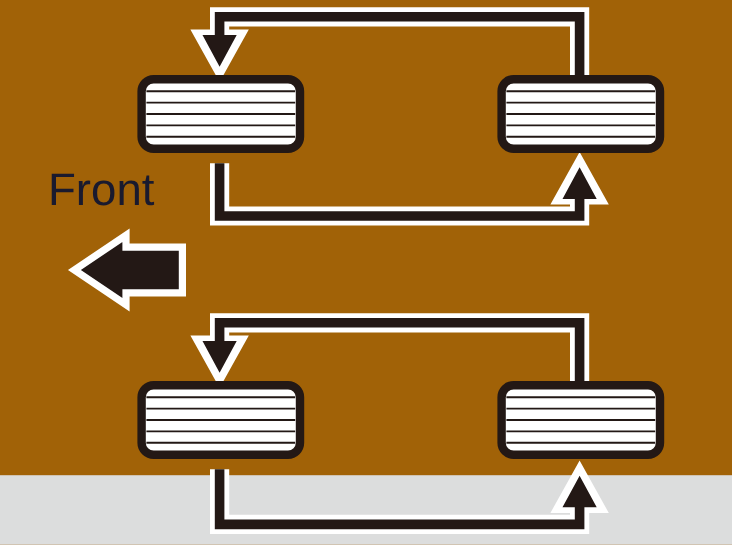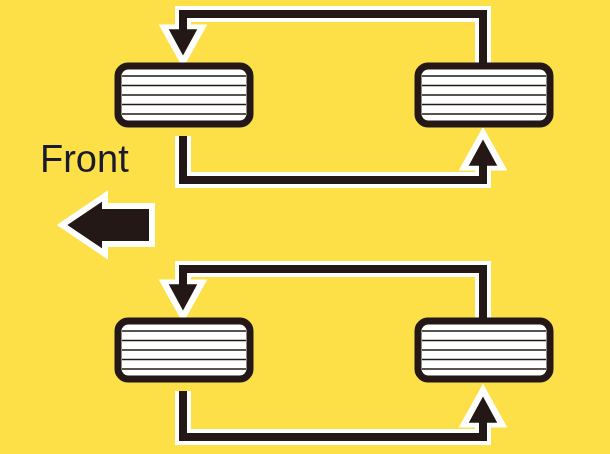--- a/index.html
+++ b/index.html
@@ -9,22 +9,22 @@
   body {
     width: 610px;
     height: 454px;
     background: #dcdddd;
     font-family: "Liberation Sans", sans-serif;
     overflow: hidden;
   }
   #diagram-root {
     position: relative;
     width: 610px;
-    height: 454px;
-    background: #fde047;
+    height: 396px;
+    background: #a16207;
   }
   #diagram-svg {
     position: absolute;
     top: 0;
     left: 0;
     width: 610px;
     height: 454px;
     display: block;
   }
   .front-label {

